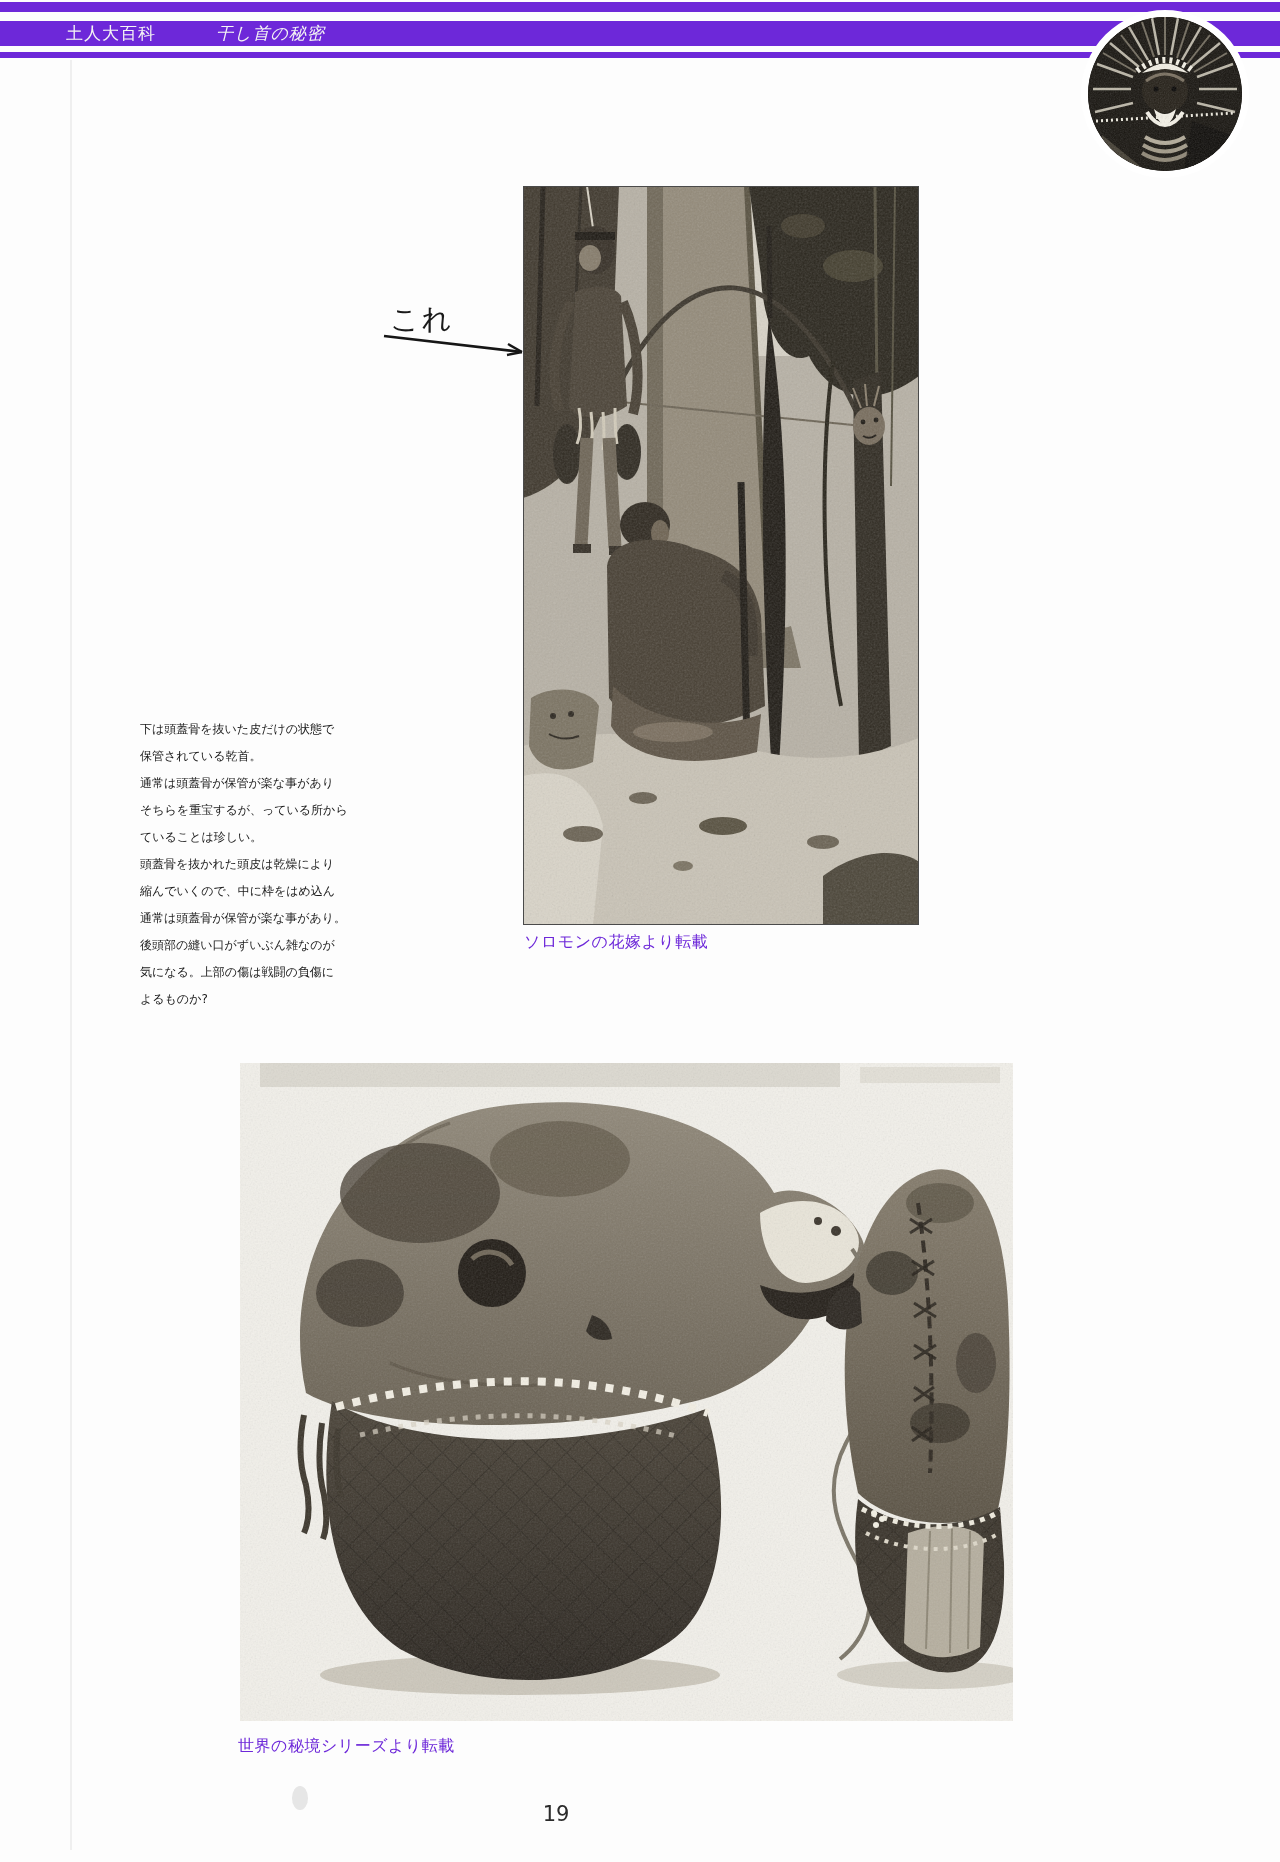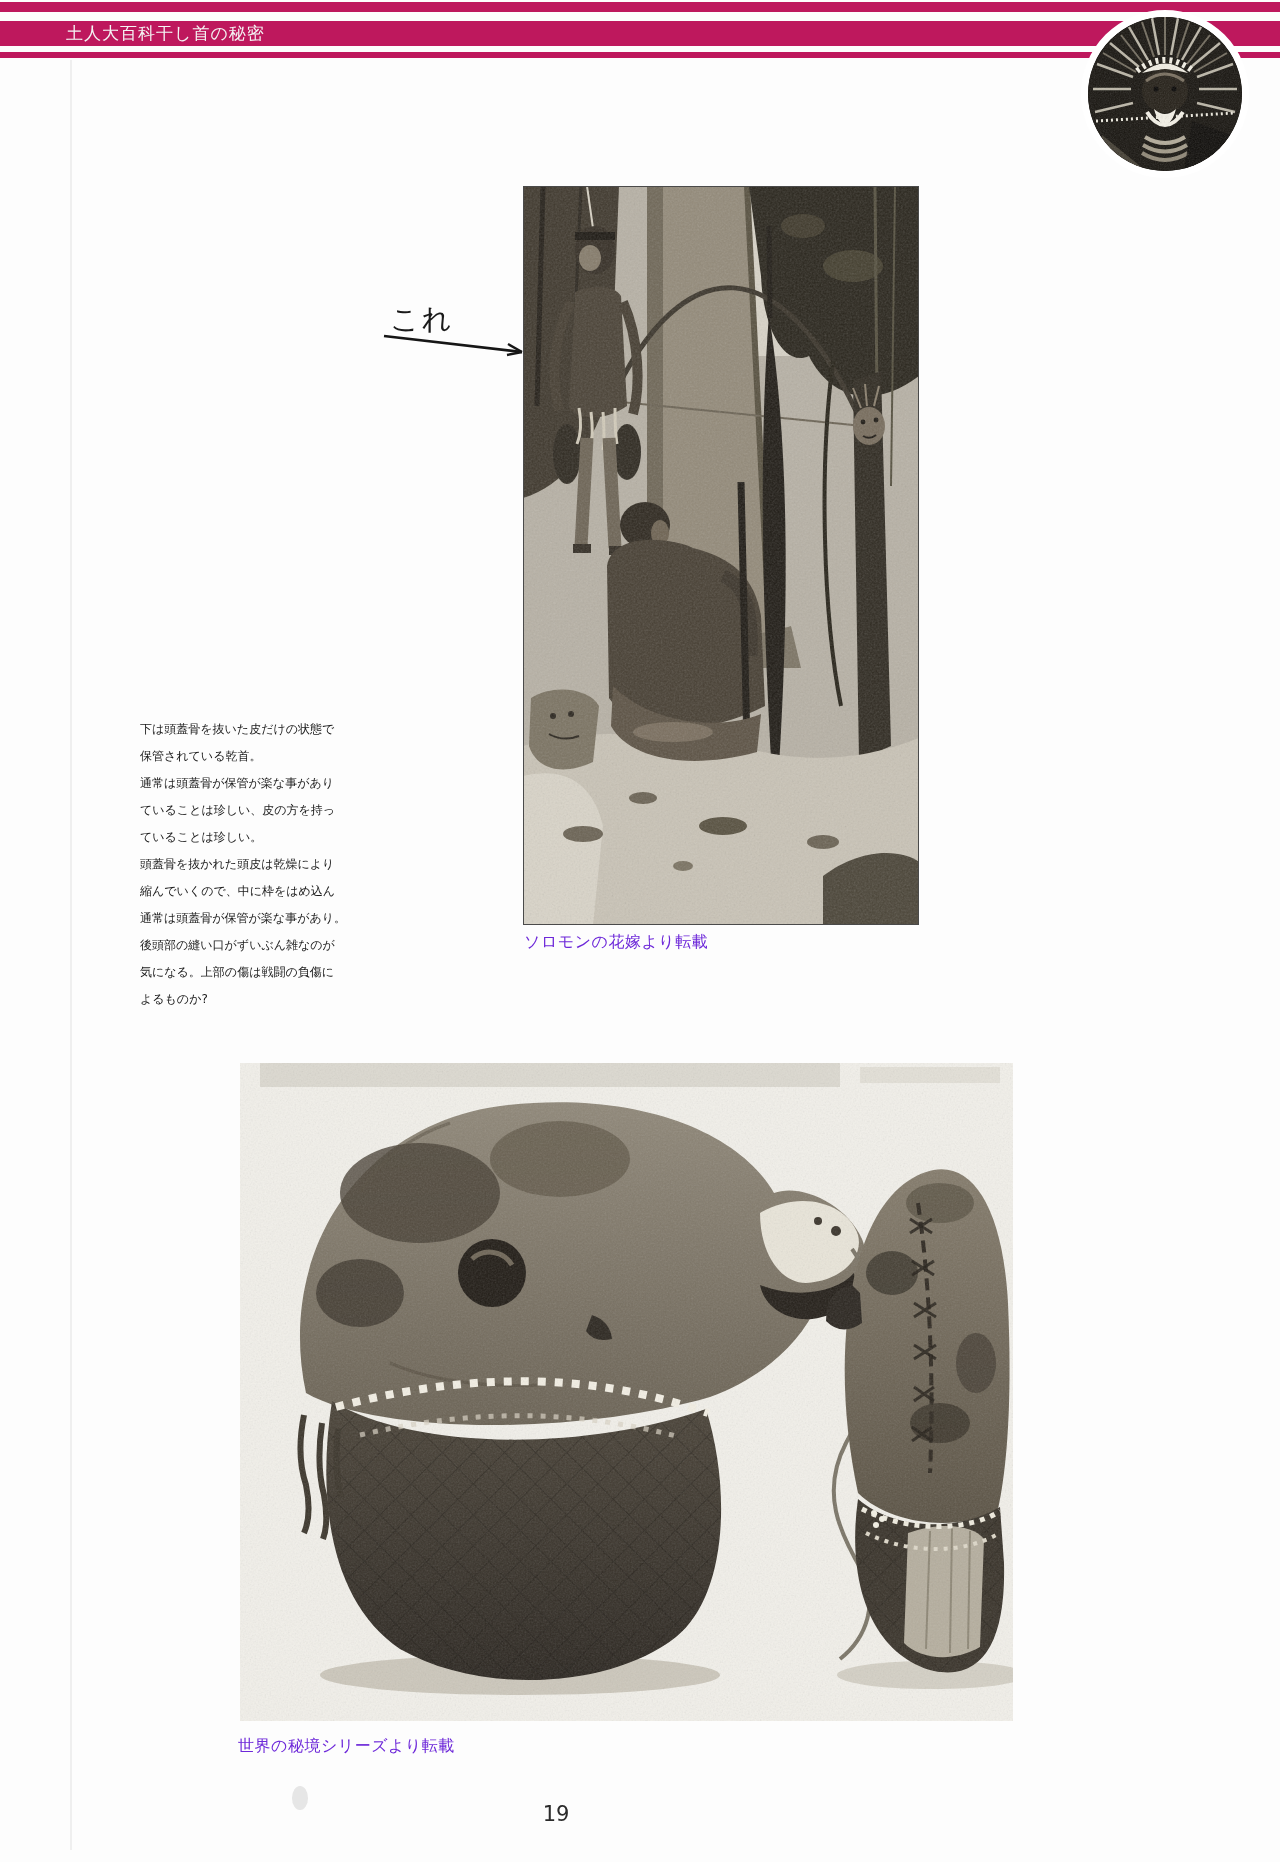--- a/index.html
+++ b/index.html
@@ -2,27 +2,27 @@
 <html><head>
 <meta charset="utf-8">
 <style>
   html,body{margin:0;padding:0;background:#9a9a9a;}
   .page{
     position:relative;width:1280px;height:1862px;margin:0 auto;
     background:#fdfdfd;overflow:hidden;
     font-family:"DejaVu Sans","Liberation Sans",sans-serif;
     color:#1a1a1a;
   }
-  .bar{position:absolute;left:0;width:1280px;background:#be185d;}
+  .bar{position:absolute;left:0;width:1280px;background:#6d28d9;}
   .bar1{top:2px;height:10px;}
   .bar2{top:21px;height:25px;display:flex;align-items:center;z-index:2;}
   .bar3{top:52px;height:6px;}
   .bar2 span{color:#f4f4f4;font-size:17px;letter-spacing:1px;white-space:nowrap;}
   .series{margin-left:66px;}
-  .article{}
+  .article{margin-left:60px;font-style:italic;}
   .emblem{
     position:absolute;left:1081px;top:10px;width:154px;height:154px;
     border:7px solid #ffffff;border-radius:50%;overflow:hidden;
     background:#15120d;z-index:5;box-sizing:content-box;
   }
   .scanline{position:absolute;left:70px;top:60px;width:2px;height:1790px;background:#efefef;}
   .kore{position:absolute;left:390px;top:300px;font-size:29px;font-weight:normal;letter-spacing:2px;}
   .kore-arrow{position:absolute;left:376px;top:324px;}
   .textblock{position:absolute;white-space:nowrap;}
   .intro{left:183px;top:338px;font-size:20px;line-height:27.5px;}
@@ -116,21 +116,21 @@
   <svg class="kore-arrow" width="160" height="40">
     <line x1="8" y1="12" x2="146" y2="28" stroke="#161616" stroke-width="2.6"></line>
     <path d="M146,28 l-14,-8 M146,28 l-15,3" stroke="#161616" stroke-width="2.4" fill="none"></path>
   </svg>
 
 
   <div class="textblock bodytext">
     <div>下は頭蓋骨を抜いた皮だけの状態で</div>
     <div>保管されている乾首。</div>
     <div>通常は頭蓋骨が保管が楽な事があり</div>
-    <div>ていることは珍しい、皮の方を持っ</div>
+    <div>そちらを重宝するが、っている所から</div>
     <div>ていることは珍しい。</div>
     <div>頭蓋骨を抜かれた頭皮は乾燥により</div>
     <div>縮んでいくので、中に枠をはめ込ん</div>
     <div>通常は頭蓋骨が保管が楽な事があり。</div>
     <div>後頭部の縫い口がずいぶん雑なのが</div>
     <div>気になる。上部の傷は戦闘の負傷に</div>
     <div>よるものか?</div>
   </div>
 
   <div class="photo photo1">

